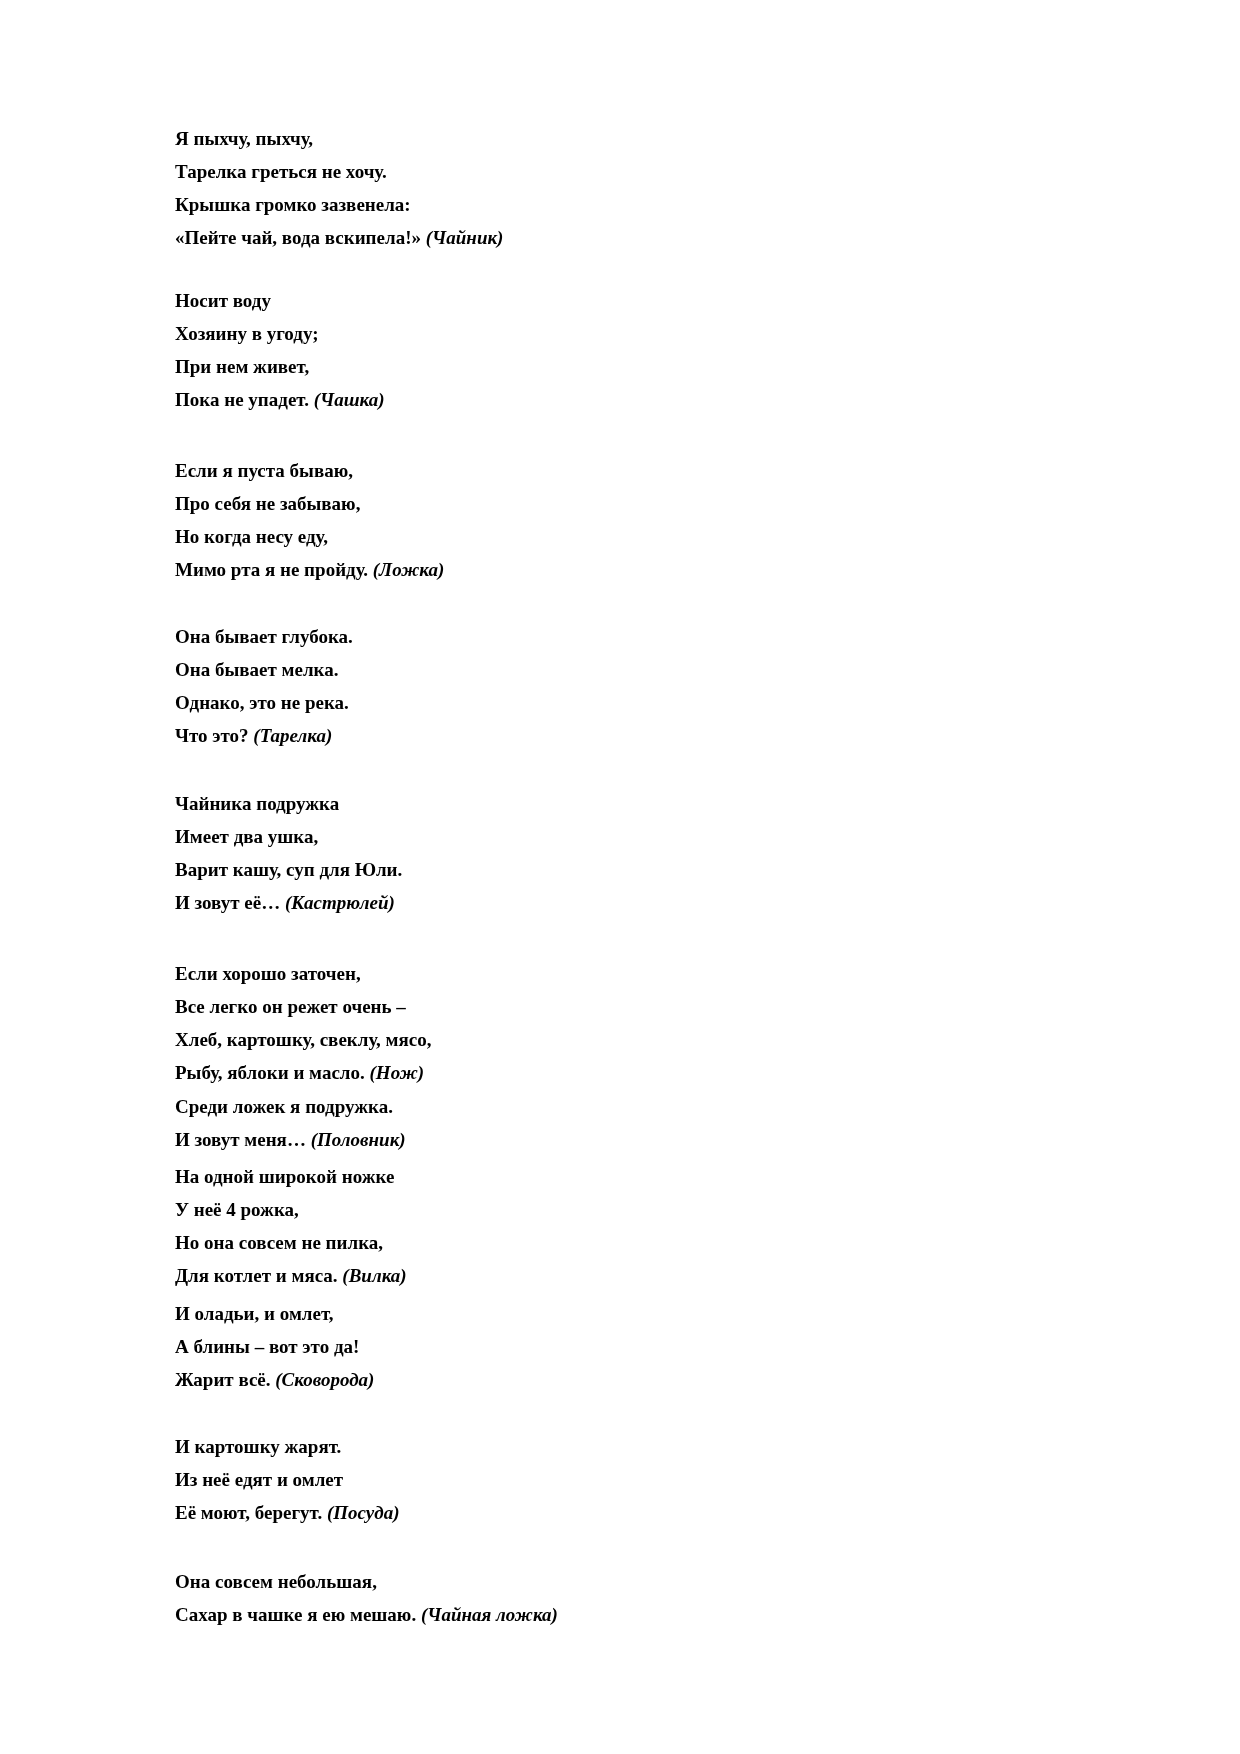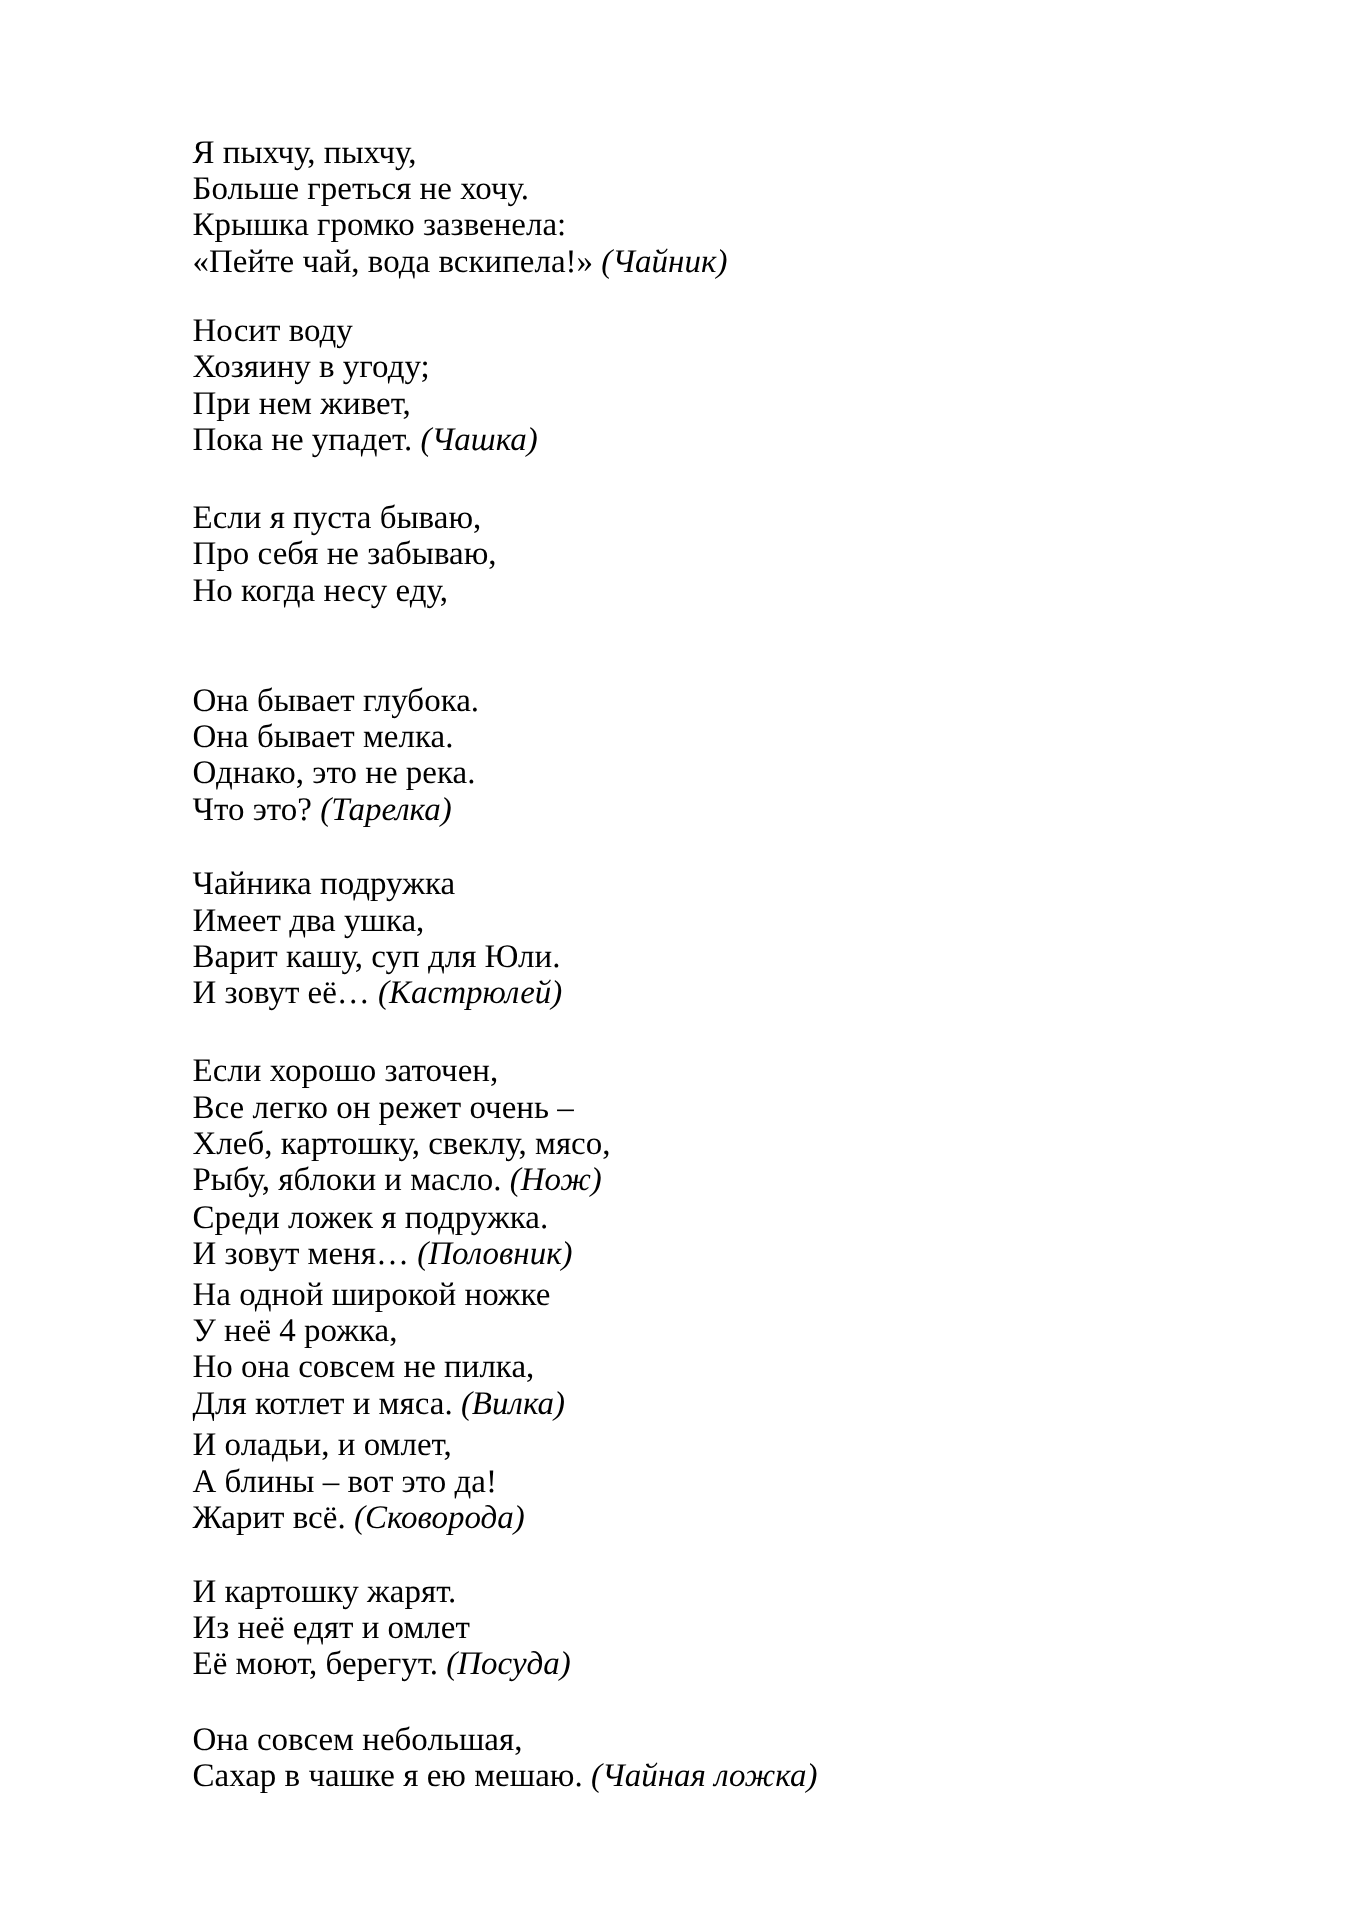--- a/index.html
+++ b/index.html
@@ -14,50 +14,52 @@
   }
   .page {
     position: absolute;
     inset: 0;
     background: #ffffff;
   }
   .stanza {
     position: absolute;
     left: 175px;
     right: 87px;
-    font-size: 30px;
+    font-size: 19px;
     line-height: 33px;
+    font-weight: bold;
   }
   .stanza.align-left  { text-align: left; }
   .stanza.align-right { text-align: left; }
   .answer { font-style: italic; }
 </style>
 </head>
 <body>
 
 <div class="page">
 
   <div class="stanza align-left" style="top:122px">
     <div class="line">Я пыхчу, пыхчу,</div>
-    <div class="line">Больше греться не хочу.</div>
+    <div class="line">Тарелка греться не хочу.</div>
     <div class="line">Крышка громко зазвенела:</div>
     <div class="line"><span>«Пейте чай, вода вскипела!»</span> <span class="answer">(Чайник)</span></div>
   </div>
 
   <div class="stanza align-right" style="top:284px">
     <div class="line">Носит воду</div>
     <div class="line">Хозяину в угоду;</div>
     <div class="line">При нем живет,</div>
     <div class="line"><span>Пока не упадет.</span> <span class="answer">(Чашка)</span></div>
   </div>
 
   <div class="stanza align-left" style="top:454px">
     <div class="line">Если я пуста бываю,</div>
     <div class="line">Про себя не забываю,</div>
     <div class="line">Но когда несу еду,</div>
+    <div class="line"><span>Мимо рта я не пройду.</span> <span class="answer">(Ложка)</span></div>
   </div>
 
   <div class="stanza align-right" style="top:620px">
     <div class="line">Она бывает глубока.</div>
     <div class="line">Она бывает мелка.</div>
     <div class="line">Однако, это не река.</div>
     <div class="line"><span>Что это?</span> <span class="answer">(Тарелка)</span></div>
   </div>
 
   <div class="stanza align-left" style="top:787px">

